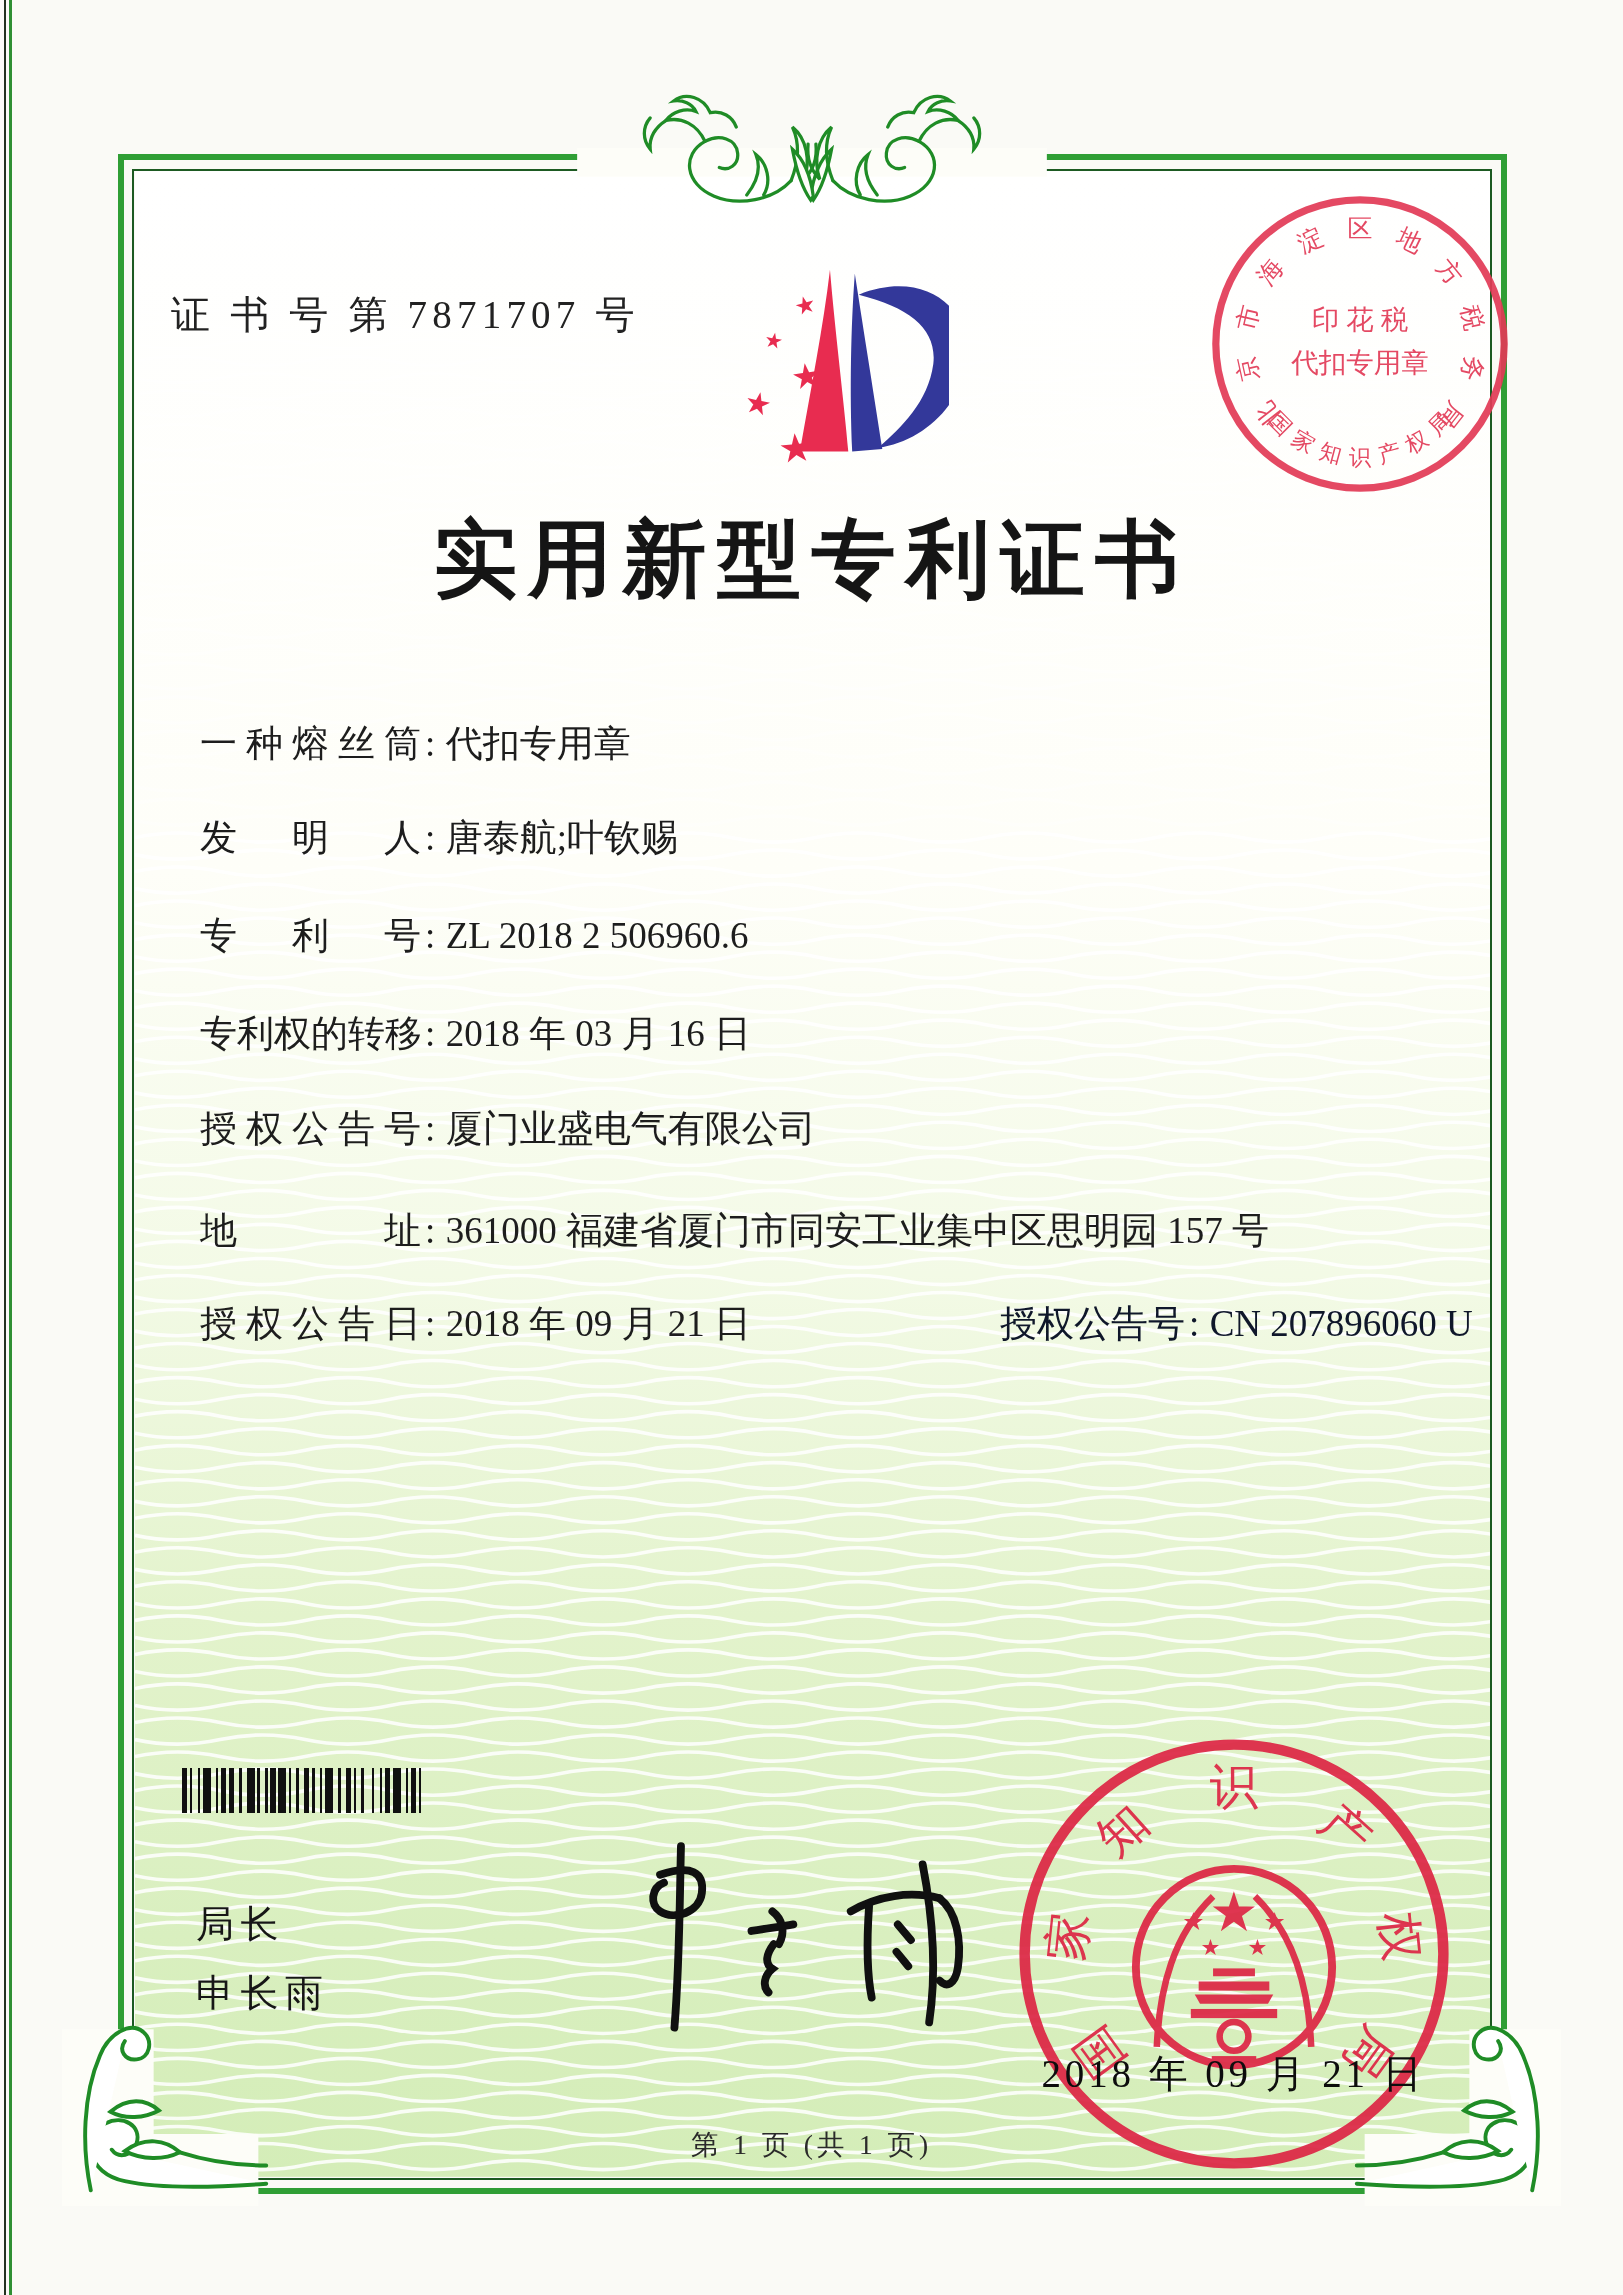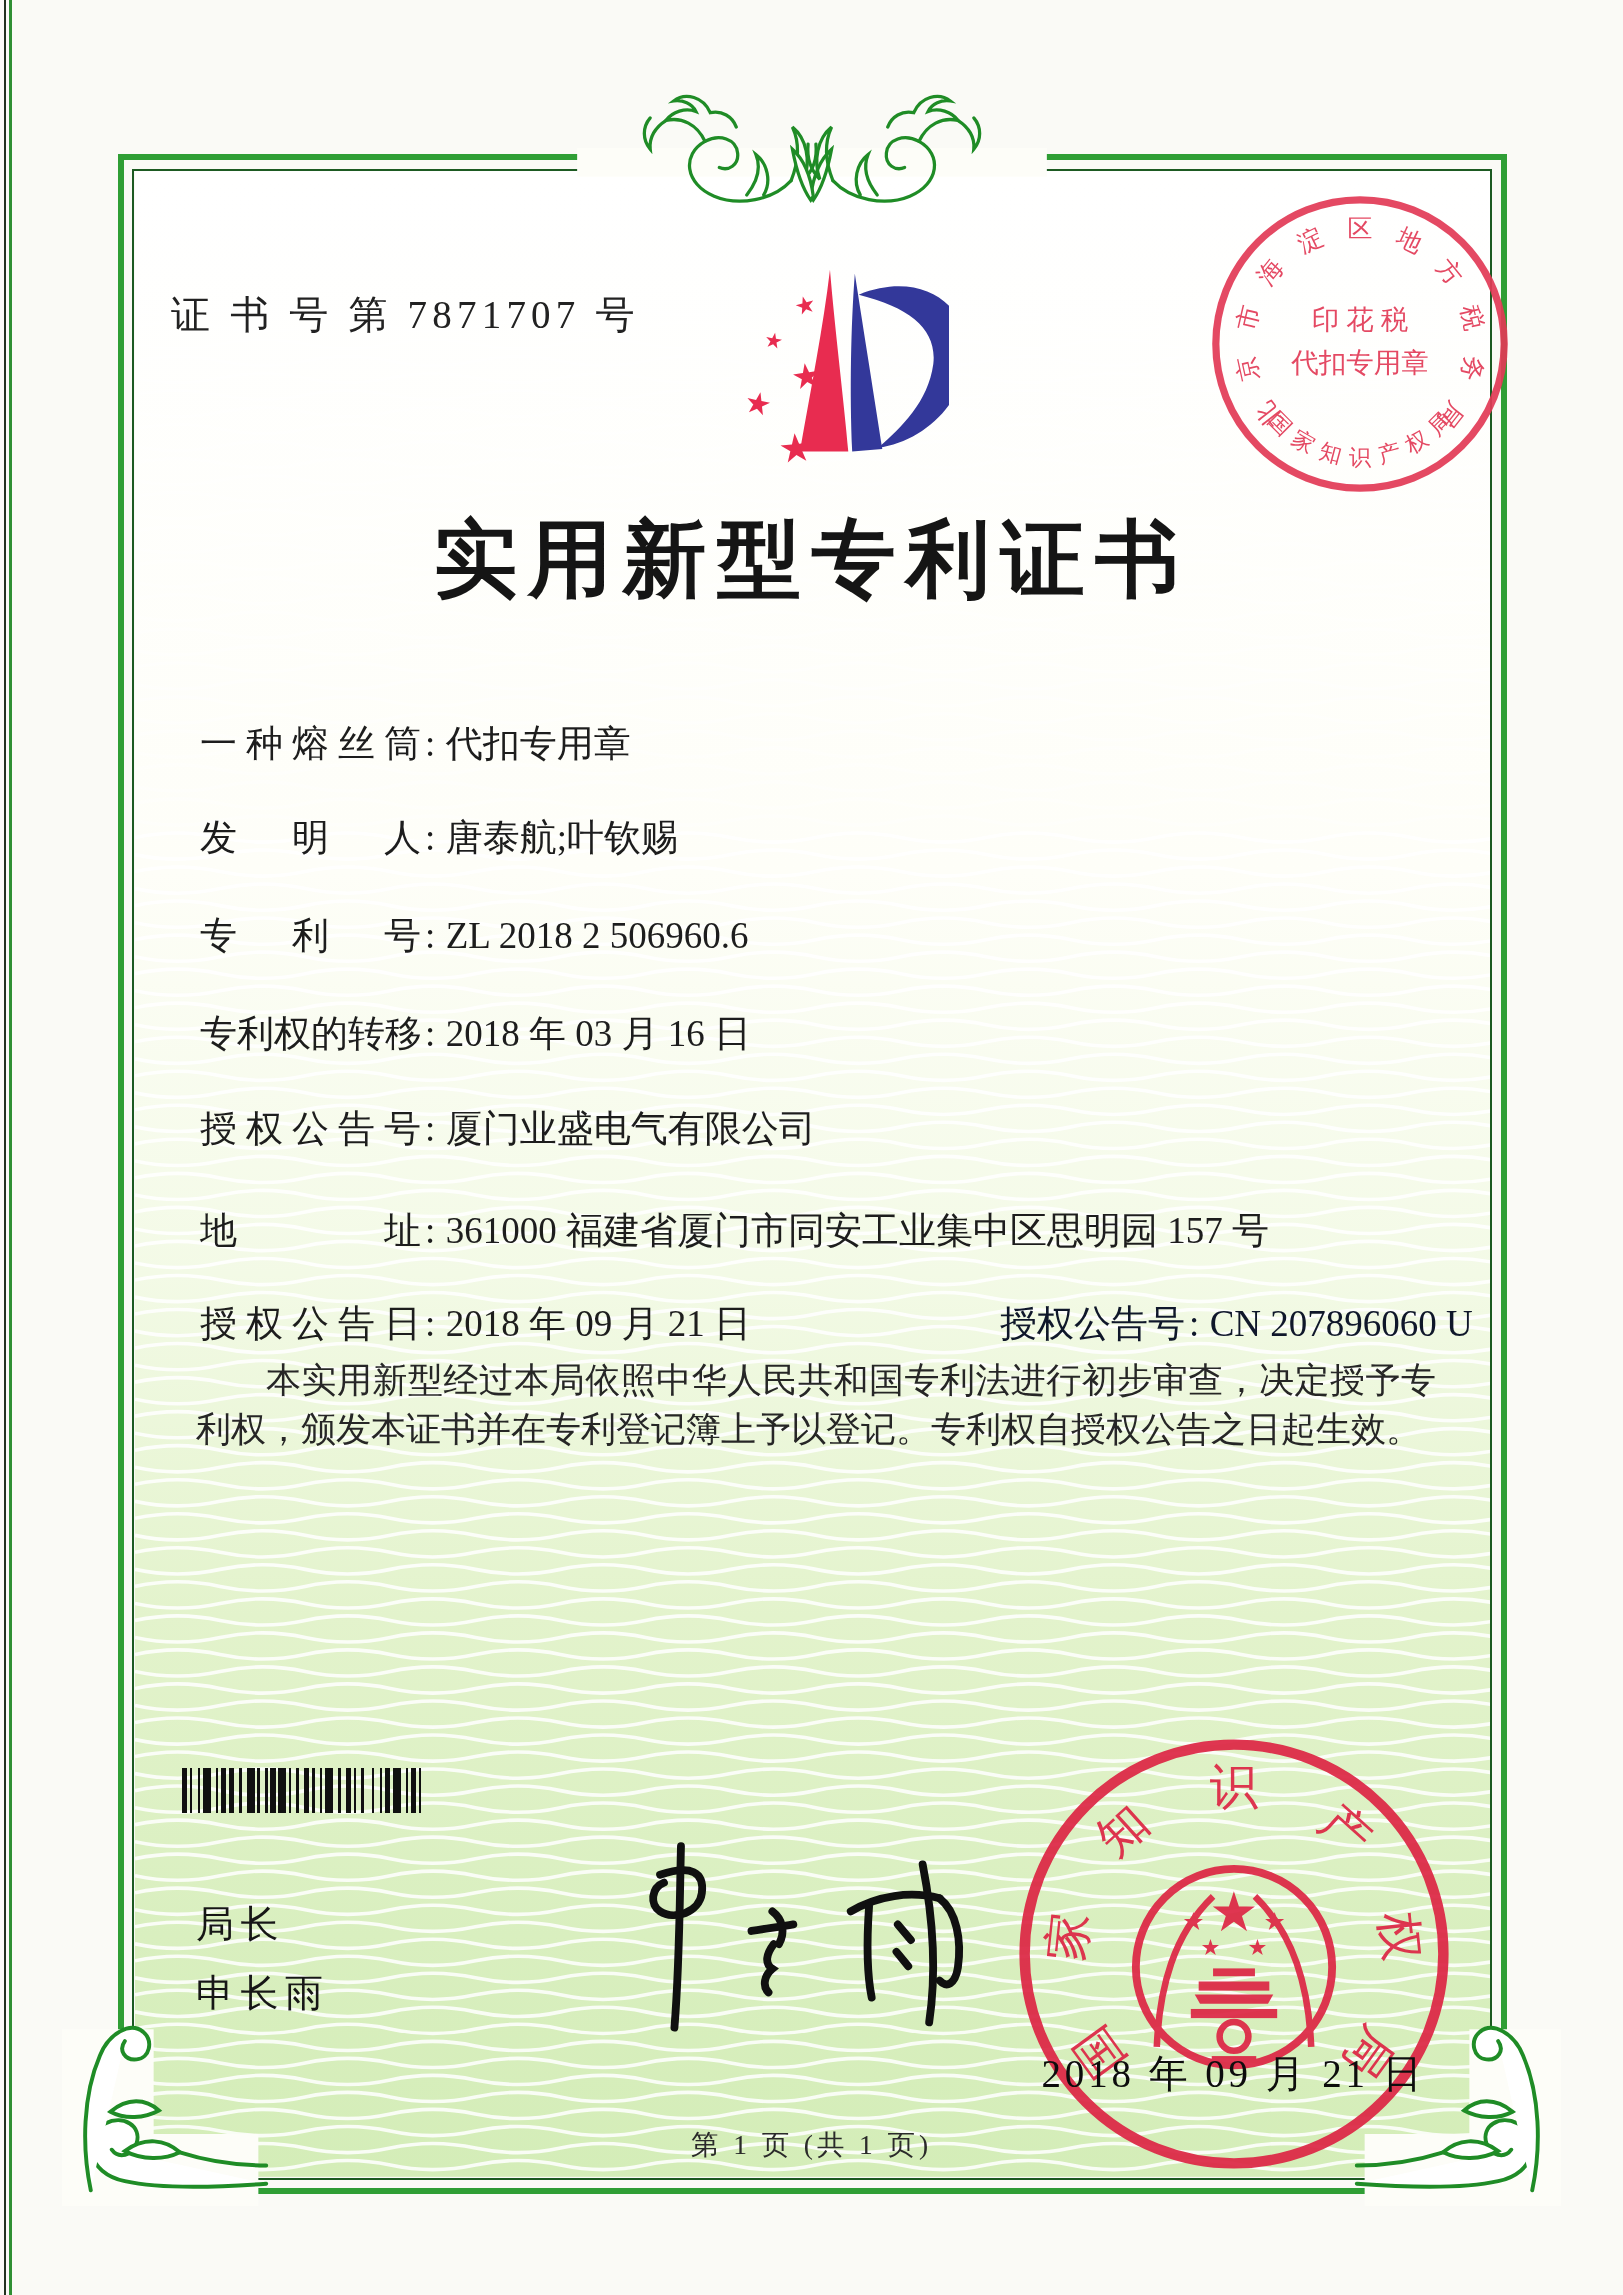--- a/index.html
+++ b/index.html
@@ -263,21 +263,20 @@
   <span class="field-label">地址</span><span class="colon">:</span><span>361000 福建省厦门市同安工业集中区思明园 157 号</span>
 </div>
 <div class="abs field-row z4" style="top:1299px">
   <span class="field-label">授权公告日</span><span class="colon">:</span><span>2018 年 09 月 21 日</span>
 </div>
 <div class="abs grant-no-row z4" style="top:1299px">
   <span class="field-label">授权公告号</span><span class="colon">:</span><span>CN 207896060 U</span>
 </div>
 
 <div class="abs paras z4">
-  <p>本实用新型经过本局依照中华人民共和国专利法进行初步审查，决定授予专利权，颁发本证书并在专利登记簿上予以登记。专利权自授权公告之日起生效。</p>
 </div>
 
 <div class="abs barcode z4" id="barcode"><i style="width: 5.2px; background: rgb(16, 16, 16);"></i><i style="width: 2.6px; background: transparent;"></i><i style="width: 2.6px; background: rgb(16, 16, 16);"></i><i style="width: 5.2px; background: transparent;"></i><i style="width: 2.6px; background: rgb(16, 16, 16);"></i><i style="width: 2.6px; background: transparent;"></i><i style="width: 7.9px; background: rgb(16, 16, 16);"></i><i style="width: 5.2px; background: transparent;"></i><i style="width: 2.6px; background: rgb(16, 16, 16);"></i><i style="width: 2.6px; background: transparent;"></i><i style="width: 5.2px; background: rgb(16, 16, 16);"></i><i style="width: 2.6px; background: transparent;"></i><i style="width: 5.2px; background: rgb(16, 16, 16);"></i><i style="width: 5.2px; background: transparent;"></i><i style="width: 2.6px; background: rgb(16, 16, 16);"></i><i style="width: 5.2px; background: transparent;"></i><i style="width: 7.9px; background: rgb(16, 16, 16);"></i><i style="width: 2.6px; background: transparent;"></i><i style="width: 2.6px; background: rgb(16, 16, 16);"></i><i style="width: 5.2px; background: transparent;"></i><i style="width: 2.6px; background: rgb(16, 16, 16);"></i><i style="width: 2.6px; background: transparent;"></i><i style="width: 5.2px; background: rgb(16, 16, 16);"></i><i style="width: 2.6px; background: transparent;"></i><i style="width: 7.9px; background: rgb(16, 16, 16);"></i><i style="width: 2.6px; background: transparent;"></i><i style="width: 2.6px; background: rgb(16, 16, 16);"></i><i style="width: 5.2px; background: transparent;"></i><i style="width: 2.6px; background: rgb(16, 16, 16);"></i><i style="width: 5.2px; background: transparent;"></i><i style="width: 5.2px; background: rgb(16, 16, 16);"></i><i style="width: 2.6px; background: transparent;"></i><i style="width: 2.6px; background: rgb(16, 16, 16);"></i><i style="width: 5.2px; background: transparent;"></i><i style="width: 2.6px; background: rgb(16, 16, 16);"></i><i style="width: 2.6px; background: transparent;"></i><i style="width: 7.9px; background: rgb(16, 16, 16);"></i><i style="width: 5.2px; background: transparent;"></i><i style="width: 2.6px; background: rgb(16, 16, 16);"></i><i style="width: 5.2px; background: transparent;"></i><i style="width: 5.2px; background: rgb(16, 16, 16);"></i><i style="width: 2.6px; background: transparent;"></i><i style="width: 2.6px; background: rgb(16, 16, 16);"></i><i style="width: 5.2px; background: transparent;"></i><i style="width: 2.6px; background: rgb(16, 16, 16);"></i><i style="width: 7.9px; background: transparent;"></i><i style="width: 2.6px; background: rgb(16, 16, 16);"></i><i style="width: 5.2px; background: transparent;"></i><i style="width: 2.6px; background: rgb(16, 16, 16);"></i><i style="width: 2.6px; background: transparent;"></i><i style="width: 5.2px; background: rgb(16, 16, 16);"></i><i style="width: 2.6px; background: transparent;"></i><i style="width: 7.9px; background: rgb(16, 16, 16);"></i><i style="width: 5.2px; background: transparent;"></i><i style="width: 2.6px; background: rgb(16, 16, 16);"></i><i style="width: 2.6px; background: transparent;"></i><i style="width: 5.2px; background: rgb(16, 16, 16);"></i><i style="width: 2.6px; background: transparent;"></i><i style="width: 2.6px; background: rgb(16, 16, 16);"></i><i style="width: 5.2px; background: transparent;"></i></div>
 
 <div class="abs director z4" style="top:1899px">局长</div>
 <div class="abs director z4" style="top:1968px">申长雨</div>
 
 <svg class="abs z4" style="left:576px;top:1833px" width="432" height="209" viewBox="0 0 660 320">
   <g stroke="#101010" stroke-width="12" fill="none" stroke-linecap="round">
     <path d="M128,64 C176,48 196,60 192,92 C188,122 150,134 128,120 C112,110 114,84 134,76"></path>

